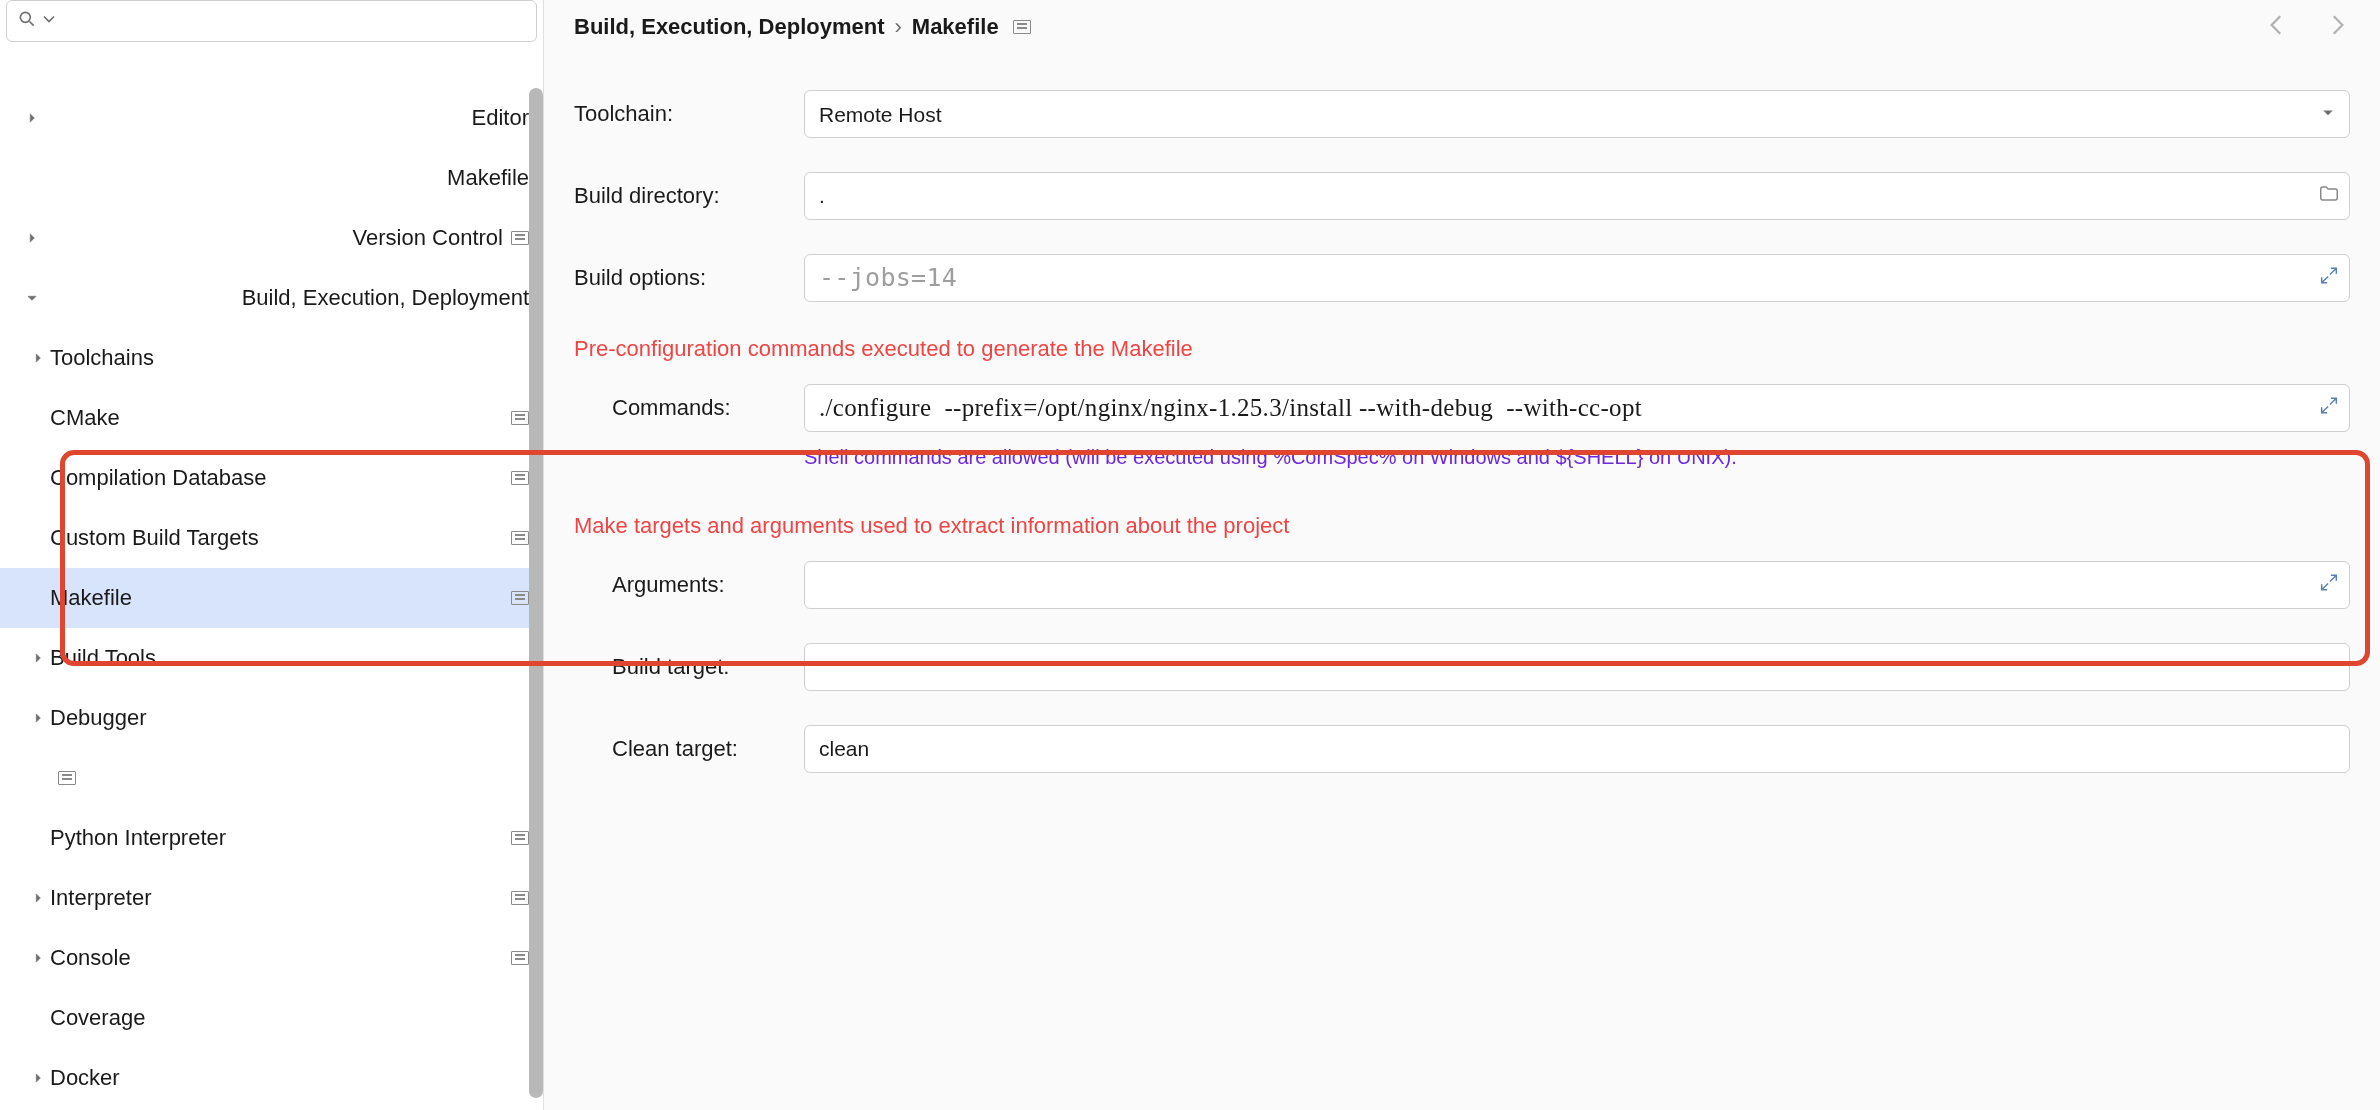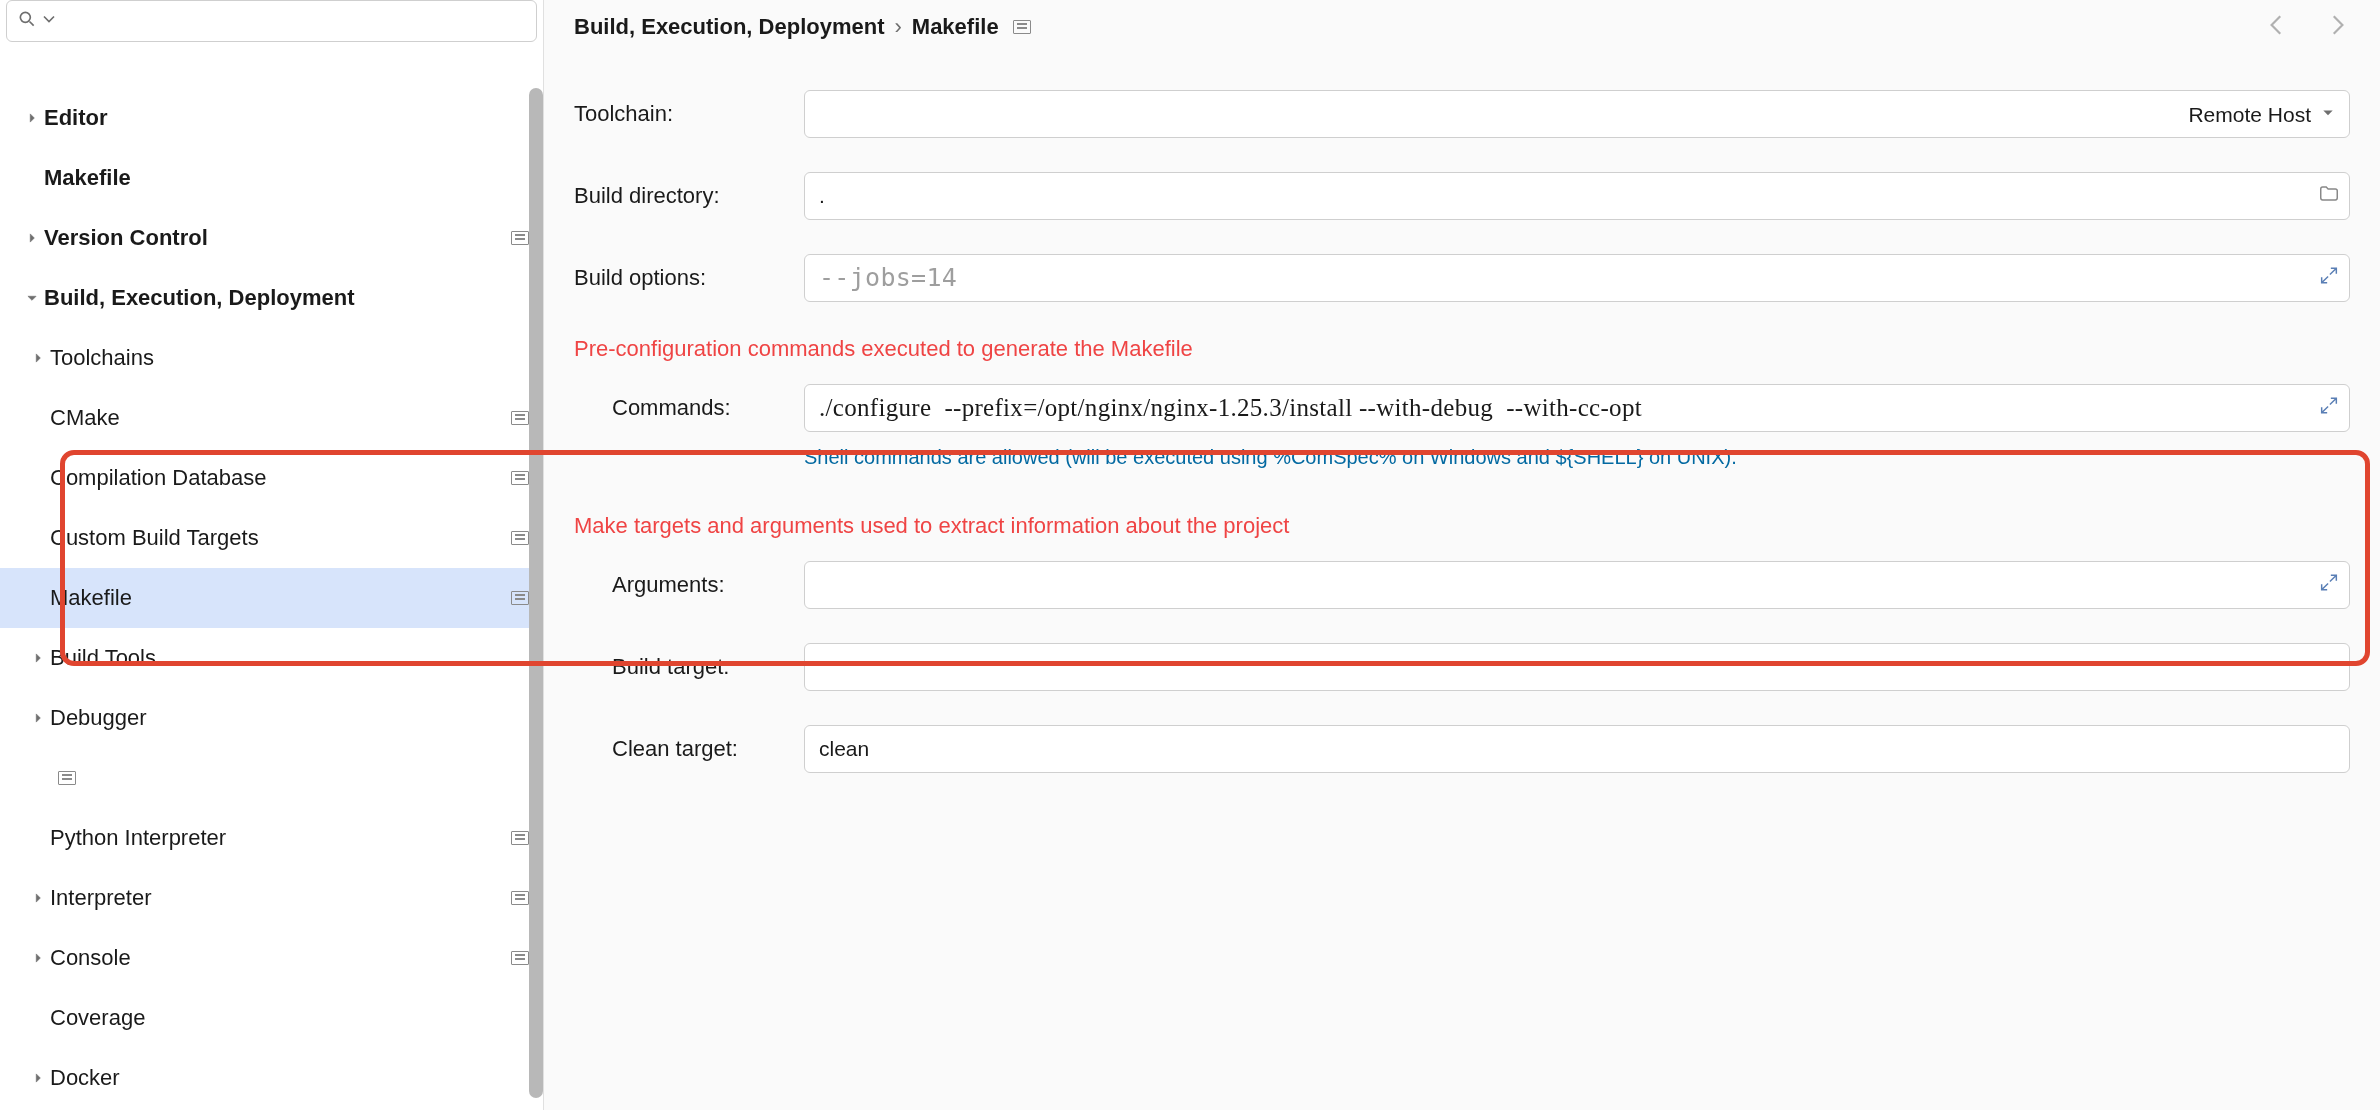--- a/index.html
+++ b/index.html
@@ -68,21 +68,21 @@
     margin-left: 8px;
   }
   .tree-item .modified-badge::after {
     content: "";
     position: absolute;
     left: 3px; right: 3px; top: 2px;
     height: 2px;
     background: #8a8a8a;
     box-shadow: 0 4px 0 #8a8a8a;
   }
-  .lvl0 .label { font-weight: 700; }
+  .lvl0 .label { font-weight: 400; text-align: right; }
   .lvl0 { padding-left: 20px; }
   .lvl1 { padding-left: 50px; }
   .lvl1 .disclosure, .lvl2 .disclosure { margin-left: -24px; }
   .tree-item.selected { background: #d7e4fb; }
   .tree-item.selected::after {
     content: "";
     position: absolute;
     right: 0; top: 0; bottom: 0;
     width: 8px;
     background: #2e6bd6;
@@ -150,21 +150,21 @@
     border-radius: 6px;
     background: #fff;
     padding: 0 14px;
     font-size: 21px;
     font-family: inherit;
     color: #1a1a1a;
   }
   .text-input.mono { font-family: Liberation Serif, serif; font-size: 25px; letter-spacing: 0.3px; }
   .text-input::placeholder { color: #9e9e9e; }
   .text-input.mono::placeholder { font-family: "SF Mono", Menlo, Consolas, monospace; }
-  .select-input { appearance: none; -webkit-appearance: none; padding-right: 38px; cursor: pointer; text-align: right; }
+  .select-input { appearance: none; -webkit-appearance: none; padding-right: 38px; cursor: pointer; }
   .select-caret {
     position: absolute;
     right: 14px; top: 50%; transform: translateY(-50%);
     pointer-events: none;
     color: #6e6e6e;
   }
   .select-caret svg { width: 16px; height: 16px; fill: currentColor; }
   .trailing-icon {
     position: absolute;
     right: 10px; top: 50%; transform: translateY(-50%);
@@ -173,21 +173,21 @@
   .trailing-icon svg { width: 22px; height: 22px; stroke: currentColor; fill: none; stroke-width: 1.6; }
   .expand-icon svg { stroke: #5a7fb5; }
 
   .section-label {
     font-size: 22px;
     margin: 14px 0 22px 0;
     color: #ef4444;
   }
   .hint {
     font-size: 20px;
-    color: #0369a1;
+    color: #6d28d9;
     margin-top: -20px;
     margin-left: 230px;
     margin-bottom: 28px;
   }
 
   
   .highlight-rect {
     position: absolute;
     border: 5px solid #e0452f;
     border-radius: 14px;

